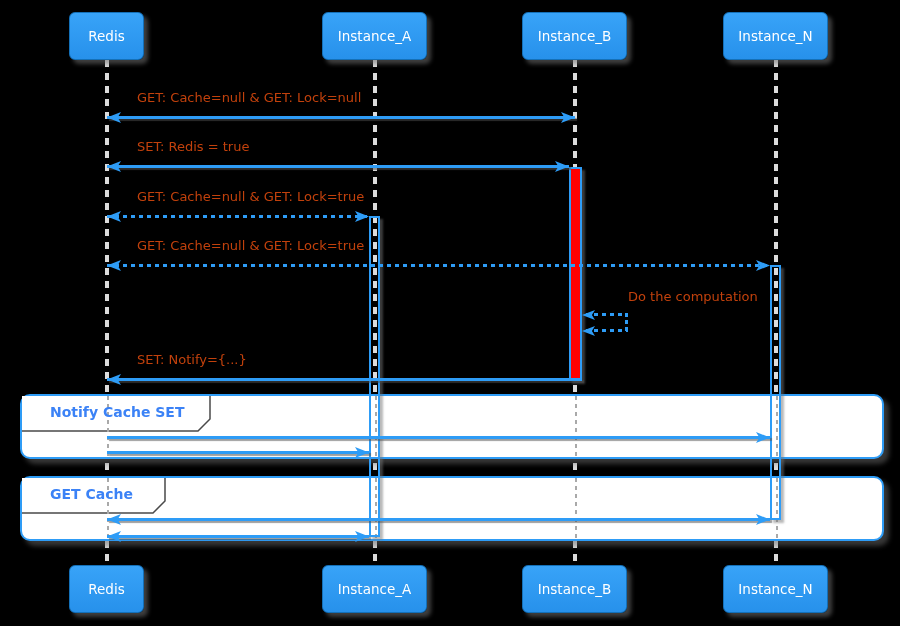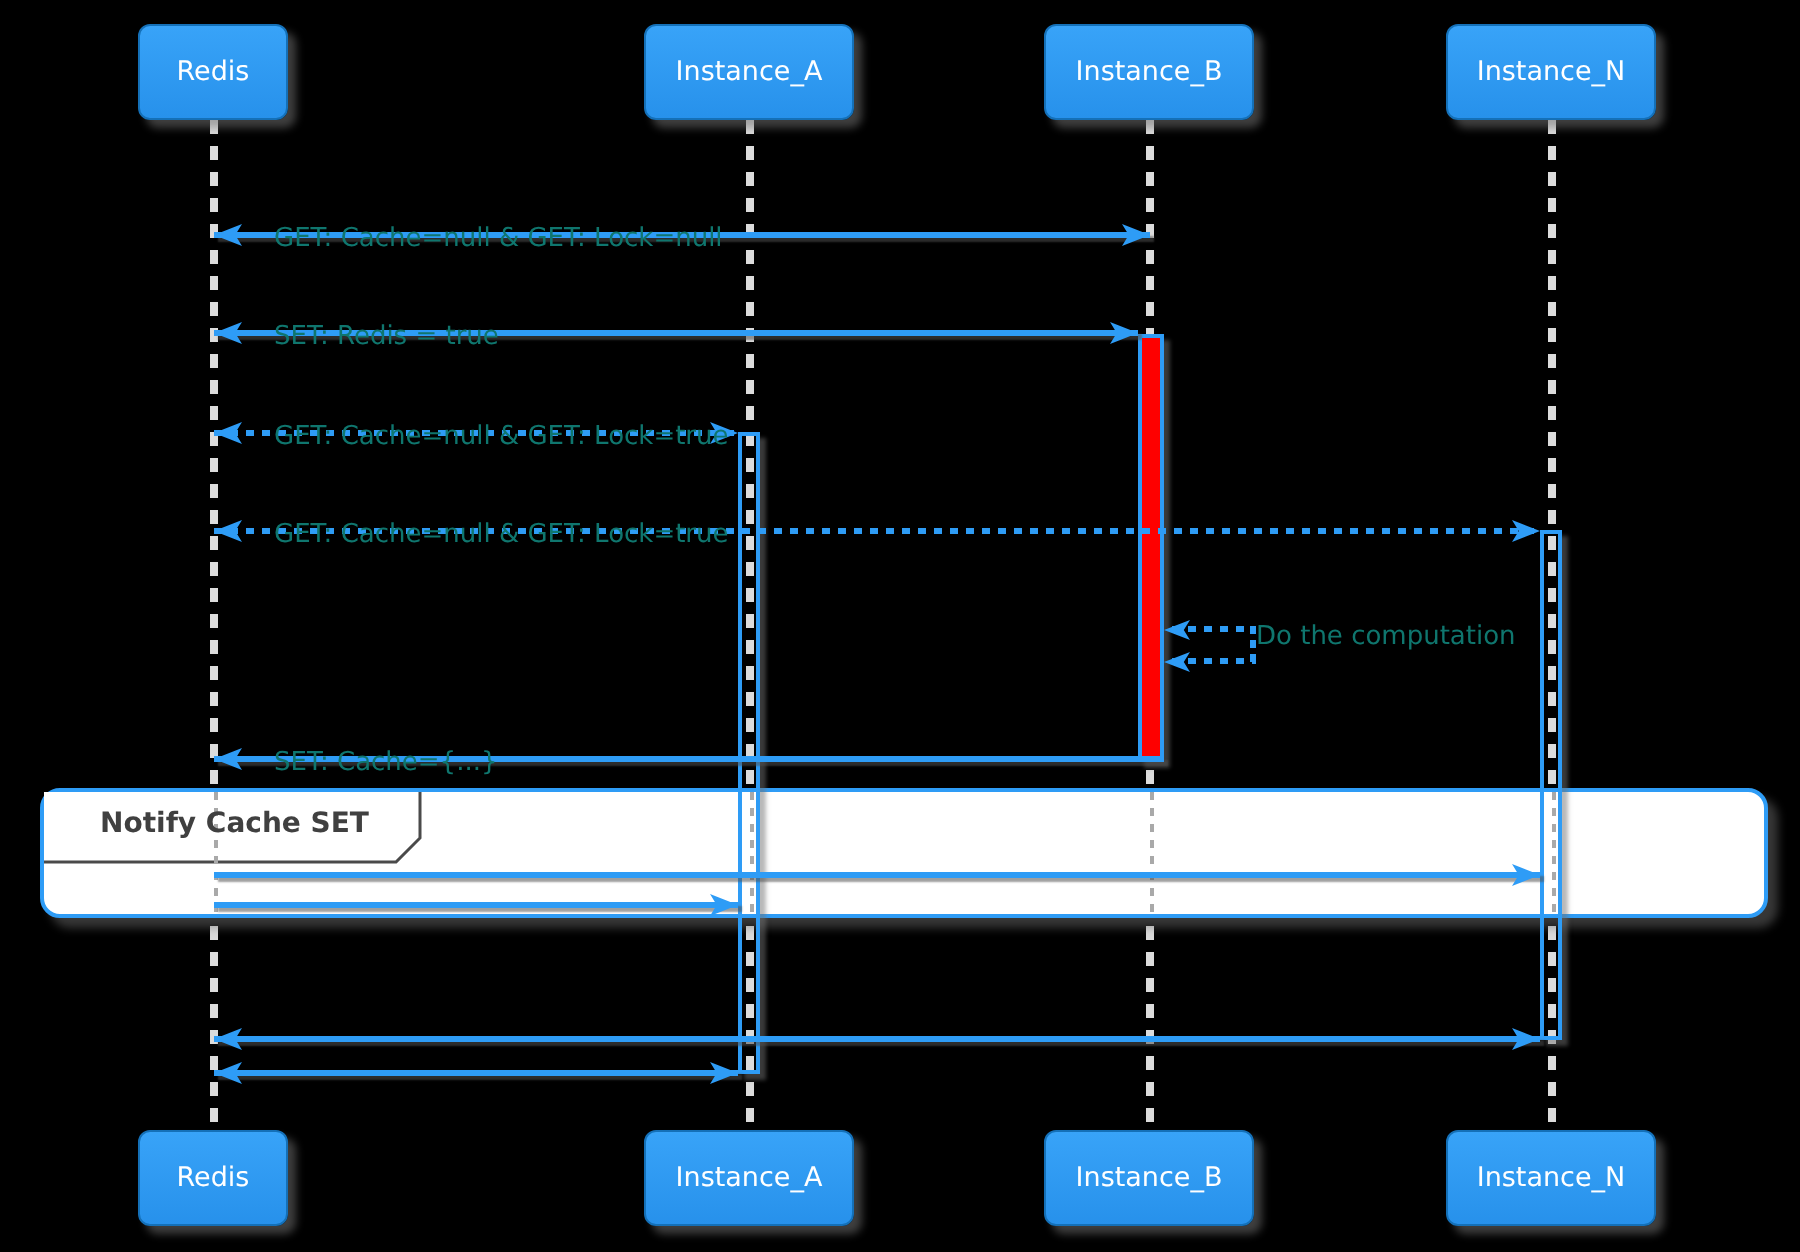--- a/index.html
+++ b/index.html
@@ -16,21 +16,21 @@
     display:flex;align-items:center;justify-content:center;
     box-shadow:4px 4px 4px rgba(115,115,115,.55);}
 
   
   .frame{position:absolute;left:20px;width:860px;height:61px;z-index:2;background:#fff;
     border:2px solid #2e9cf6;border-radius:10px;box-shadow:5px 5px 5px rgba(110,110,110,.5);}
   .frame-lifeline{position:absolute;top:0;width:2px;height:61px;
     background:repeating-linear-gradient(180deg,#a9a9a9 0 4px,transparent 4px 8px);}
   .frame-tab{position:absolute;left:0;top:0;}
   .frame-title{position:absolute;left:28px;top:8px;font-size:14px;font-weight:bold;
-    color:#404040;white-space:nowrap;z-index:3;}
+    color:#3b82f6;white-space:nowrap;z-index:3;}
 
   
   .bar{position:absolute;z-index:3;border:2px solid #2e9cf6;
     box-shadow:3px 3px 2px rgba(115,115,115,.5);}
   .bar-red{background:#fe0000;}
   .bar-clear{background:transparent;}
 
   
   .arr{position:absolute;height:11px;z-index:4;}
   .ln{position:absolute;left:0;right:0;top:4px;height:3px;}
@@ -42,21 +42,21 @@
 
   
   .vdot{position:absolute;width:3px;z-index:4;
     background:repeating-linear-gradient(180deg,#2e9cf6 0 4px,transparent 4px 7px);}
   .hdot{position:absolute;height:3px;z-index:4;
     background:repeating-linear-gradient(90deg,#2e9cf6 0 4px,transparent 4px 8px);}
   .hd-self{position:absolute;width:13px;height:10px;background:#2e9cf6;z-index:4;
     clip-path:polygon(0 50%,100% 0,76% 50%,100% 100%);}
 
   
-  .msg{position:absolute;font-size:13px;color:#0f766e;white-space:nowrap;z-index:6;margin-top:22px;}
+  .msg{position:absolute;font-size:13px;color:#c2410c;white-space:nowrap;z-index:6;}
 </style>
 </head>
 <body>
 
 <div id="stage">
 
   
   <div class="lifeline" style="left:105px"></div>
   <div class="lifeline" style="left:373px"></div>
   <div class="lifeline" style="left:573px"></div>
@@ -68,20 +68,31 @@
       <path d="M0,0 H188 V23 L176,35 H0 Z" fill="#ffffff"></path>
       <path d="M188,0 V23 L176,35 H0" fill="none" stroke="#4a4a4a" stroke-width="1.5"></path>
     </svg>
     <div class="frame-lifeline" style="left:85px"></div>
     <div class="frame-lifeline" style="left:353px"></div>
     <div class="frame-lifeline" style="left:553px"></div>
     <div class="frame-lifeline" style="left:754px"></div>
     <div class="frame-title">Notify Cache SET</div>
   </div>
 
+  <div class="frame" style="top:476px">
+    <svg class="frame-tab" width="146" height="37">
+      <path d="M0,0 H143 V23 L131,35 H0 Z" fill="#ffffff"></path>
+      <path d="M143,0 V23 L131,35 H0" fill="none" stroke="#4a4a4a" stroke-width="1.5"></path>
+    </svg>
+    <div class="frame-lifeline" style="left:85px"></div>
+    <div class="frame-lifeline" style="left:353px"></div>
+    <div class="frame-lifeline" style="left:553px"></div>
+    <div class="frame-lifeline" style="left:754px"></div>
+    <div class="frame-title">GET Cache</div>
+  </div>
 
   
   <div class="bar bar-red" style="left:569px;top:167px;width:9px;height:210px"></div>
   <div class="bar bar-clear" style="left:369px;top:216px;width:7px;height:317px"></div>
   <div class="bar bar-clear" style="left:770px;top:265px;width:7px;height:251px"></div>
 
   
   <div class="arr" style="left:107px;top:112px;width:468px">
     <div class="ln sol"></div>
     <div class="hd hd-l"></div>
@@ -143,21 +154,21 @@
     <div class="hd hd-l"></div>
     <div class="hd hd-r"></div>
   </div>
 
   
   <div class="msg" style="left:137px;top:90px">GET: Cache=null &amp; GET: Lock=null</div>
   <div class="msg" style="left:137px;top:139px">SET: Redis = true</div>
   <div class="msg" style="left:137px;top:189px">GET: Cache=null &amp; GET: Lock=true</div>
   <div class="msg" style="left:137px;top:238px">GET: Cache=null &amp; GET: Lock=true</div>
   <div class="msg" style="left:628px;top:289px">Do the computation</div>
-  <div class="msg" style="left:137px;top:352px">SET: Cache={...}</div>
+  <div class="msg" style="left:137px;top:352px">SET: Notify={...}</div>
 
   
   <div class="pbox" style="left:69px;top:12px;width:73px">Redis</div>
   <div class="pbox" style="left:322px;top:12px;width:103px">Instance_A</div>
   <div class="pbox" style="left:522px;top:12px;width:103px">Instance_B</div>
   <div class="pbox" style="left:723px;top:12px;width:103px">Instance_N</div>
 
   
   <div class="pbox" style="left:69px;top:565px;width:73px">Redis</div>
   <div class="pbox" style="left:322px;top:565px;width:103px">Instance_A</div>

